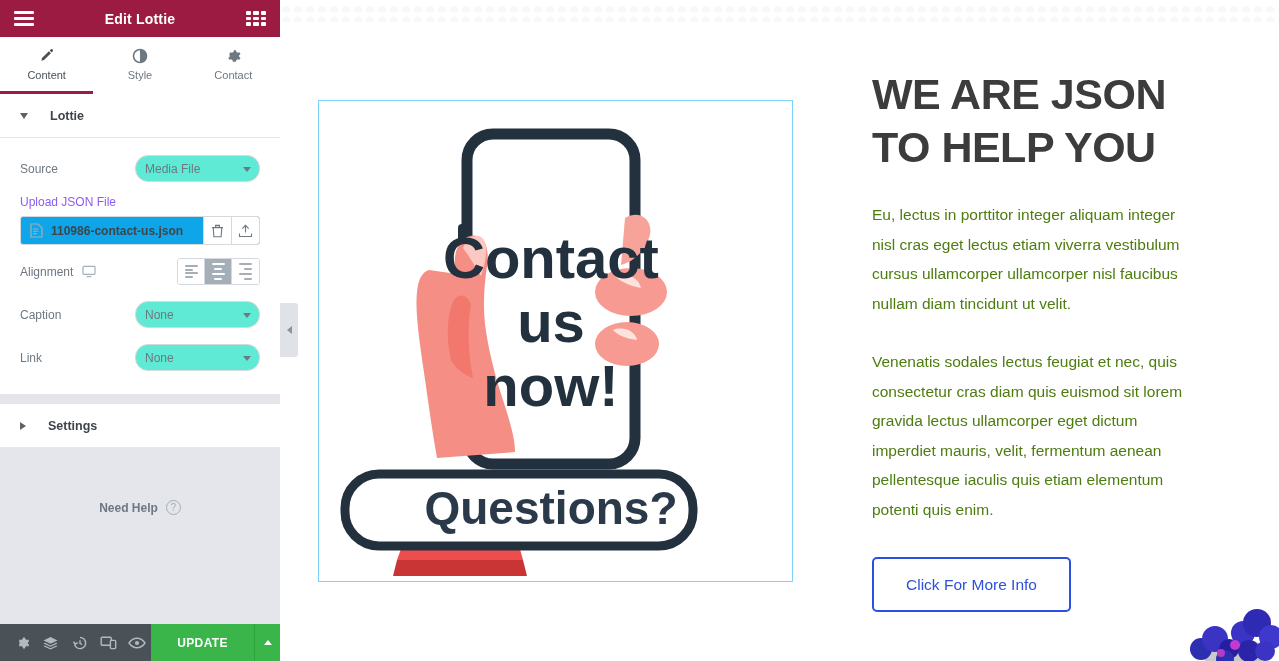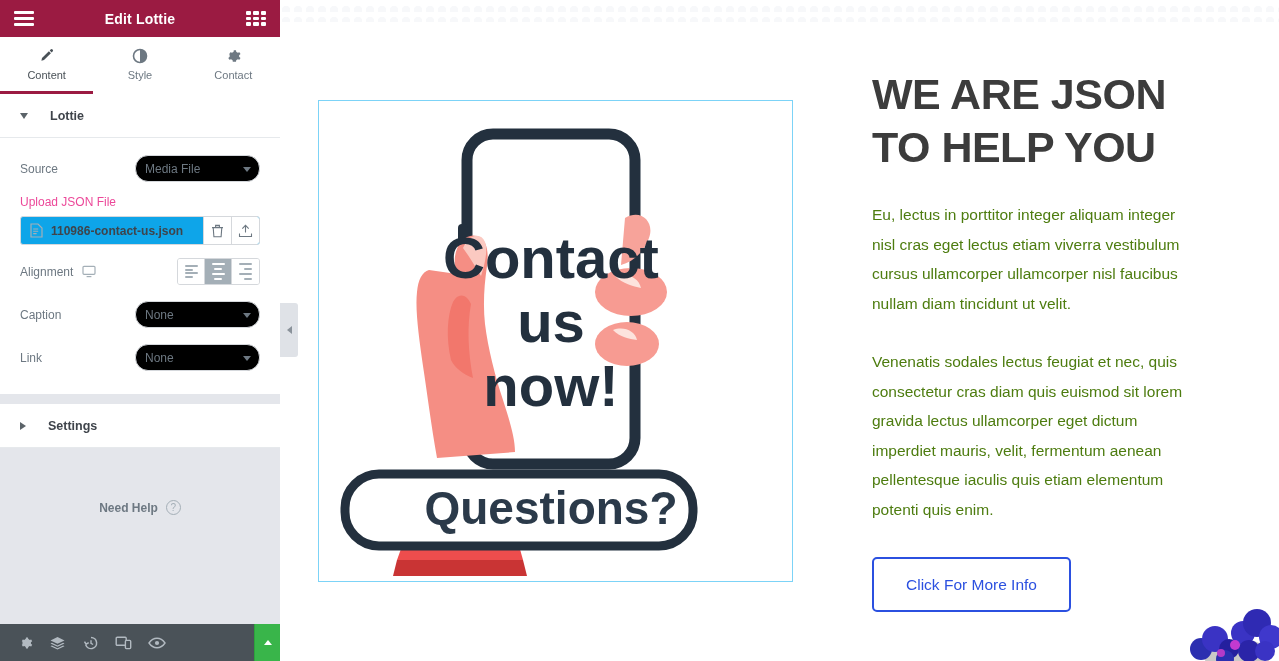--- a/index.html
+++ b/index.html
@@ -57,32 +57,32 @@
   .tri-right { border-top: 4.5px solid transparent; border-bottom: 4.5px solid transparent; border-left: 6px solid #5b6369; }
   .section-head .label { font-size: 12.5px; font-weight: bold; color: #3f444b; margin-left: 9px; }
 
   .controls { background: #ffffff; padding: 12px 20px 18px 20px; }
   .row { display: flex; align-items: center; justify-content: space-between; min-height: 37px; }
   .row .lbl { font-size: 12px; color: #6d7882; display: flex; align-items: center; gap: 9px; }
   .monitor-icon { display: inline-block; }
 
   .select {
     position: relative; width: 125px; height: 27px;
-    border: 1px solid #d5d8dc; border-radius: 13px; background: #000000;
+    border: 1px solid #d5d8dc; border-radius: 13px; background: #5eead4;
     display: flex; align-items: center; padding: 0 22px 0 9px;
     font-size: 12px; color: #6d7882; cursor: pointer;
   }
   .select .caret {
     position: absolute; right: 8px; top: 50%; margin-top: -2px;
     width: 0; height: 0;
     border-left: 4.5px solid transparent; border-right: 4.5px solid transparent;
     border-top: 5px solid #6d7882;
   }
 
-  .field-label { font-size: 12px; color: #ec4899; margin: 8px 0 7px 0; }
+  .field-label { font-size: 12px; color: #8b5cf6; margin: 8px 0 7px 0; }
   .file-field {
     display: flex; align-items: stretch; height: 29px;
     border: 1px solid #d5d8dc; border-radius: 3px; background: #0ea5e9; overflow: hidden;
   }
   .file-name {
     flex: 1; display: flex; align-items: center; gap: 8px;
     padding: 0 9px; font-size: 12px; font-weight: bold; color: #3f444b;
     white-space: nowrap; overflow: hidden;
   }
   .file-btn {
@@ -365,20 +365,21 @@
           <rect x="10.4" y="5.4" width="5.3" height="8.2" rx="1" fill="#4a5258" stroke="#b2bac1" stroke-width="1.4"></rect>
         </svg>
       </div>
       <div class="foot-icon">
         <svg width="18" height="14" viewBox="0 0 18 14">
           <path d="M1 7c2.2-3.2 5-4.8 8-4.8S14.8 3.8 17 7c-2.2 3.2-5 4.8-8 4.8S3.2 10.2 1 7z" fill="none" stroke="#b2bac1" stroke-width="1.4"></path>
           <circle cx="9" cy="7" r="2.1" fill="#b2bac1"></circle>
         </svg>
       </div>
       <div class="update-wrap">
+        <button class="update-btn">UPDATE</button>
         <div class="update-caret">
           <span class="c"></span>
         </div>
       </div>
     </div>
 
   </div>
 
   <div class="collapse-handle">
     <span class="ch"></span>

